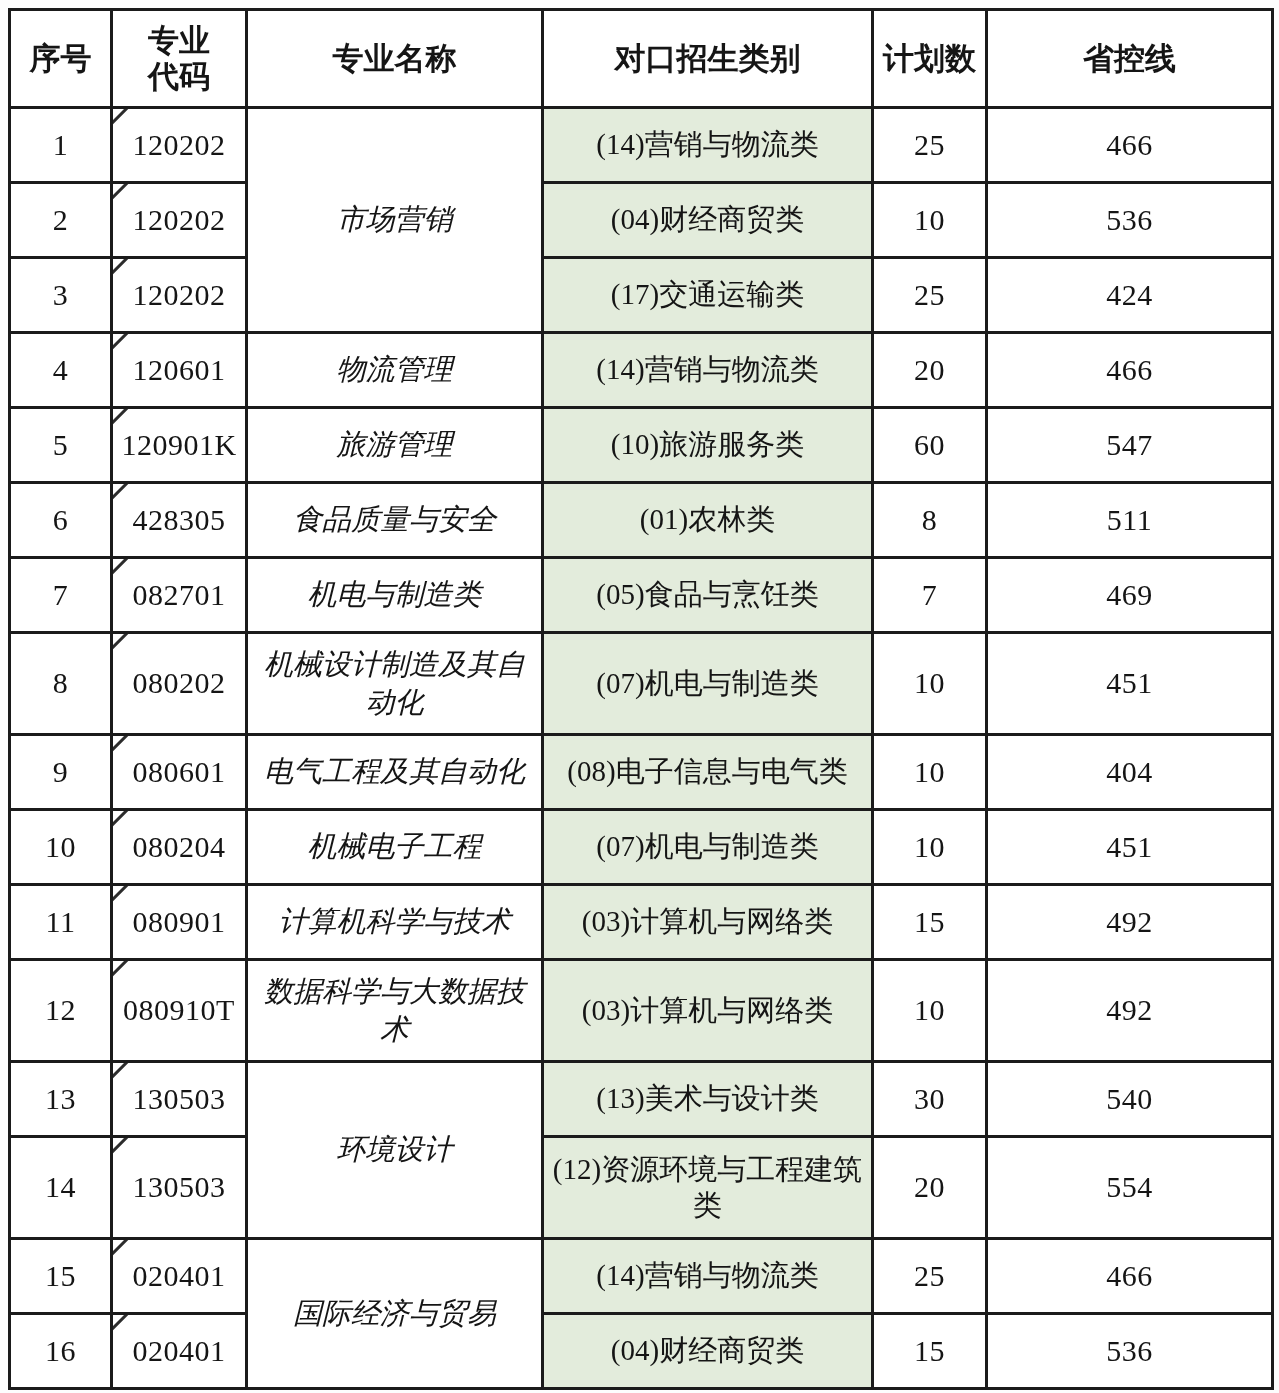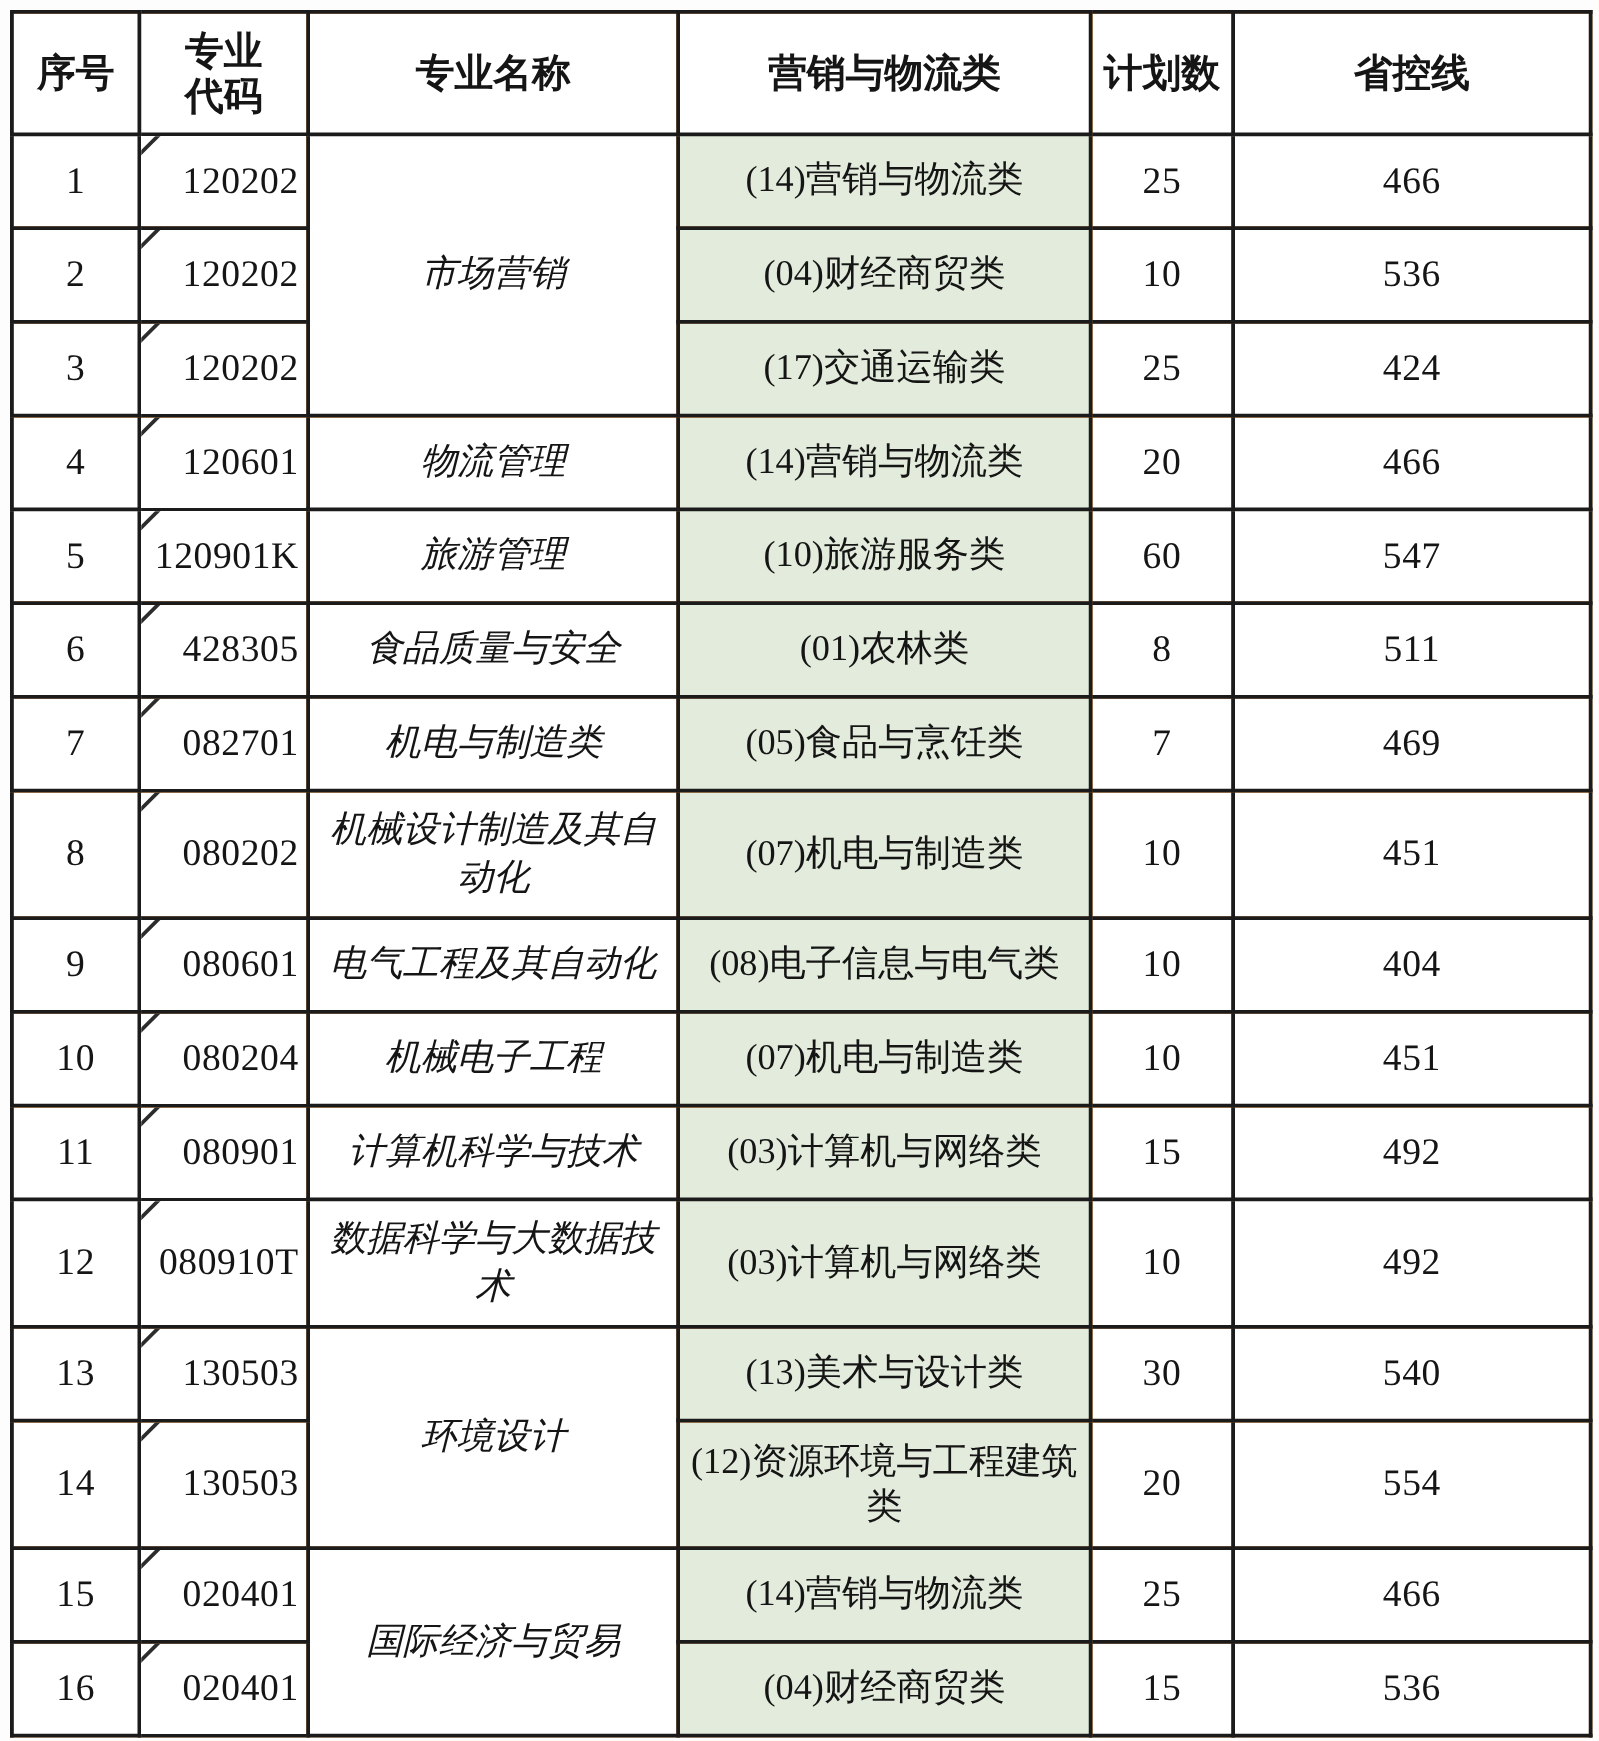--- a/index.html
+++ b/index.html
@@ -7,21 +7,21 @@
     width:1279px;height:1393px;overflow:hidden;
     font-family:"Liberation Serif","DejaVu Serif",serif;
     color:#151515;
     -webkit-font-smoothing:antialiased;
   }
   .wrap{padding:8px;}
   table.adm{
     border-collapse:collapse;
     table-layout:fixed;
     width:1263px;
-    background:#fdba74;
+    background:#5eead4;
   }
   col.c-num{width:102px}
   col.c-code{width:135px}
   col.c-name{width:296px}
   col.c-cat{width:330px}
   col.c-plan{width:114px}
   col.c-score{width:286px}
   th,td{
     border:3px solid #1b1b1b;
     text-align:center;
@@ -43,21 +43,21 @@
   td.num,td.plan,td.score,td.code{
     font-size:30px;
     letter-spacing:.5px;
   }
   td.cat{
     background:#e3ecdc;
     padding:2px 2px;
     margin-left:40px;
   }
   td.name{line-height:1.3;font-style:italic;}
-  td.code{position:relative;text-align:right;}
+  td.code{position:relative;}
   .fold{
     position:absolute;top:15px;left:-4px;
     width:26px;height:0;
     border-top:3px solid #2c2c2c;
     transform:rotate(-45deg);
     transform-origin:0 0;
     pointer-events:none;
   }
 </style>
 </head>
@@ -72,21 +72,21 @@
     <col class="c-cat">
         <col class="c-plan">
         <col class="c-score">
   </colgroup>
   <thead>
     <tr>
       <th>序号</th>
       <th>专业
 代码</th>
       <th>专业名称</th>
-      <th>营销与物流类</th>
+      <th>对口招生类别</th>
       <th>计划数</th>
       <th>省控线</th>
     </tr>
   </thead>
   <tbody>
     <tr>
       <td class="num">1</td>
       <td class="code"><span class="fold"></span><span>120202</span></td>
       <td class="name" rowspan="3">市场营销</td>
       <td class="cat">(14)营销与物流类</td>

